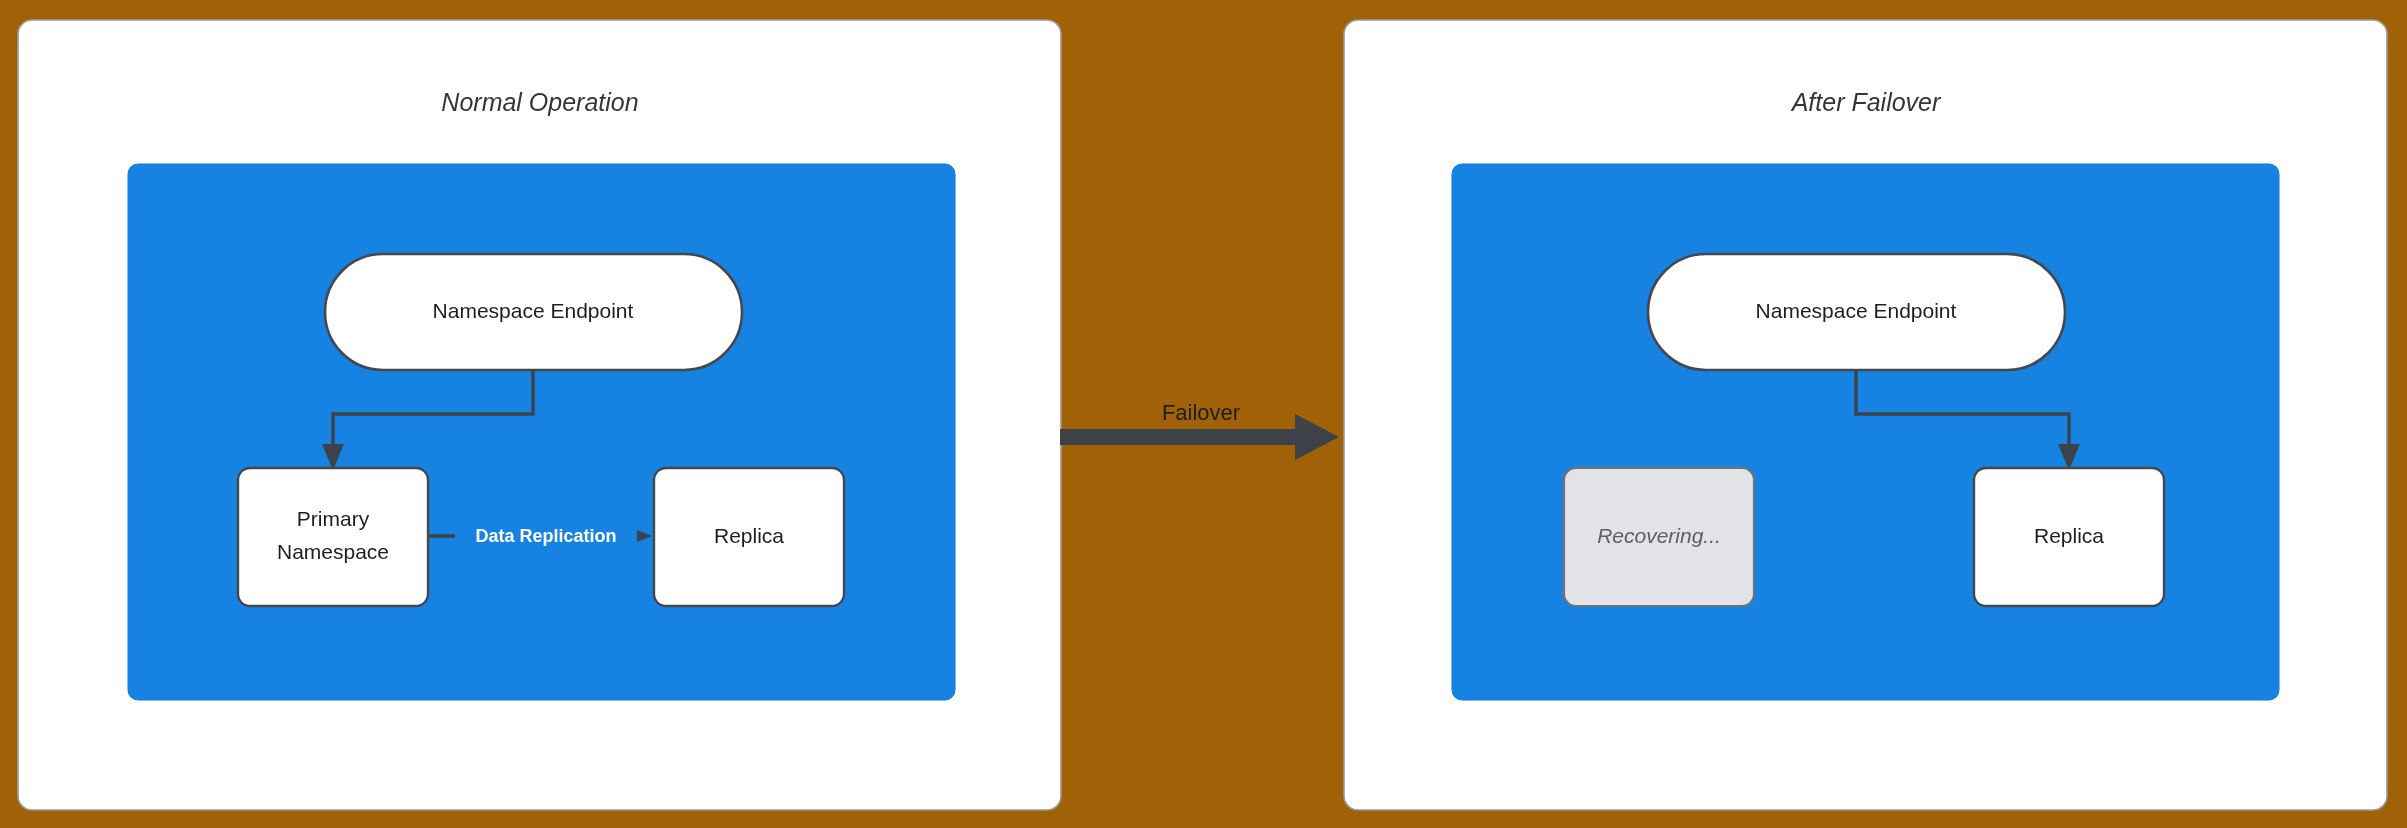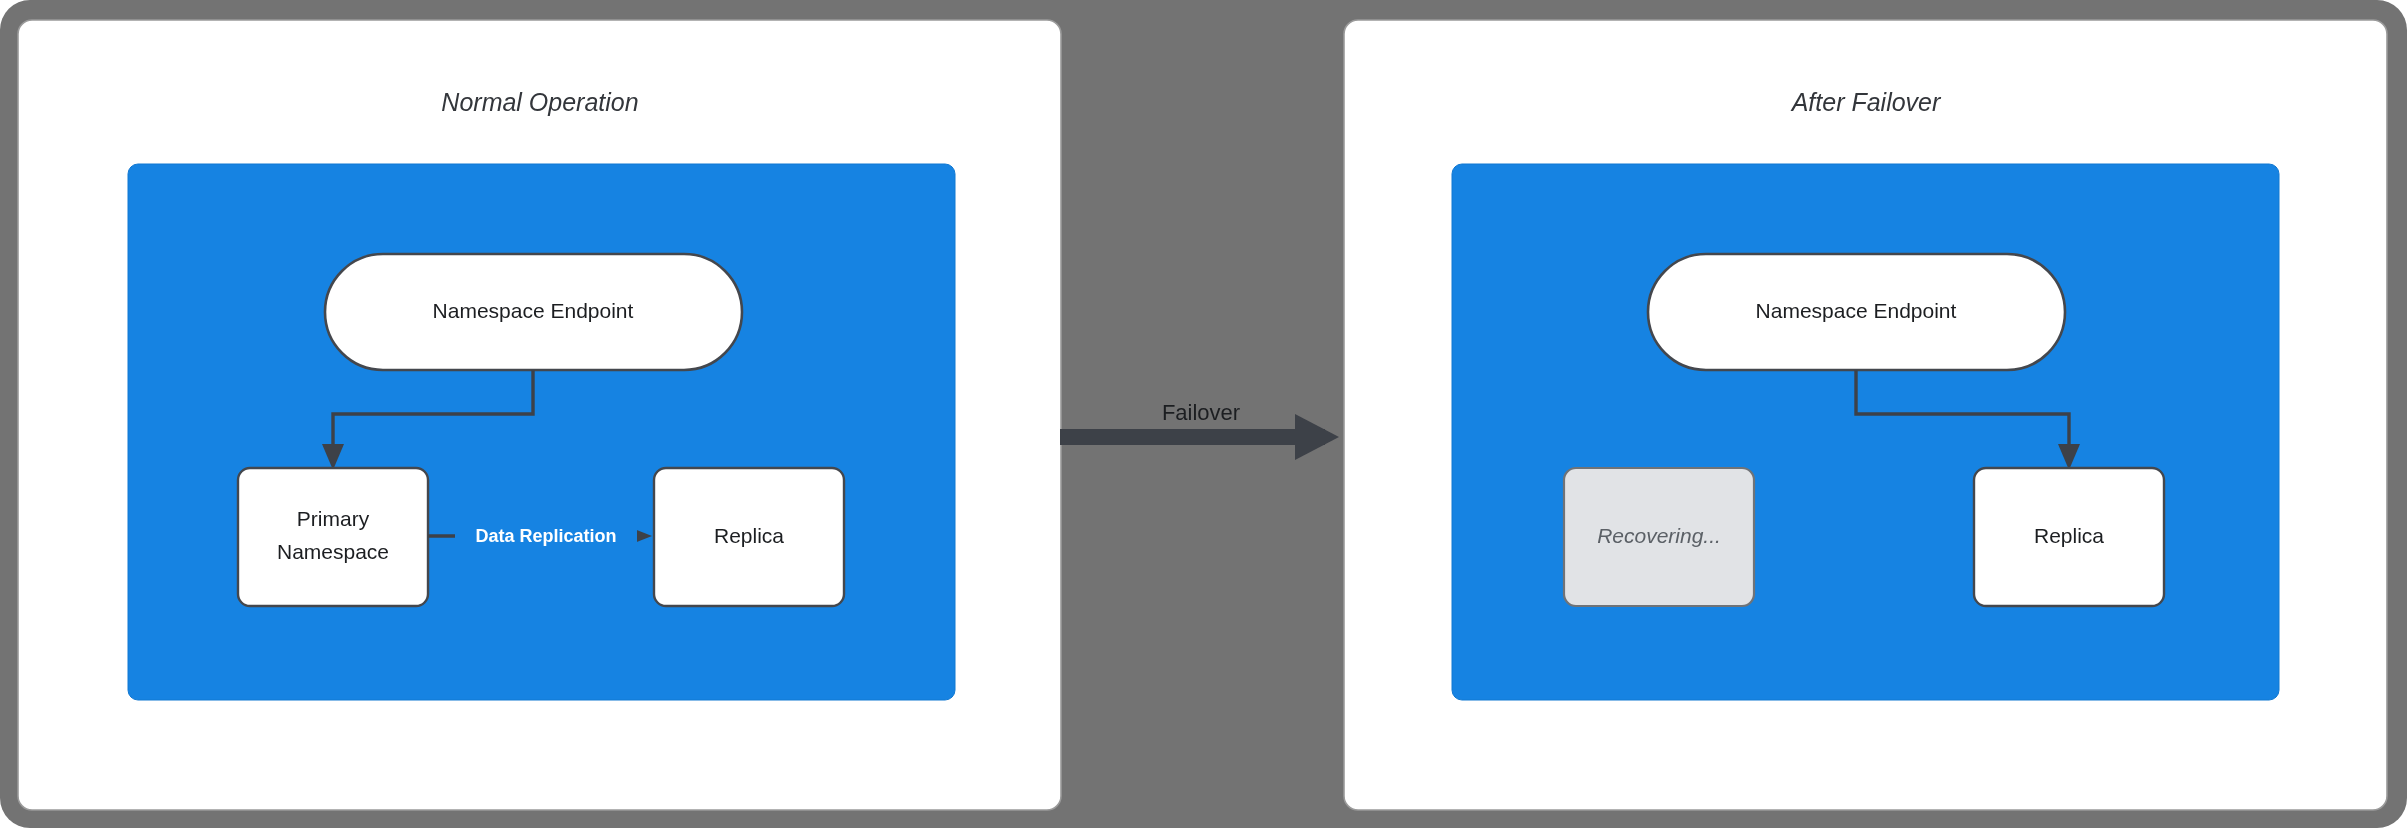--- a/index.html
+++ b/index.html
@@ -11,22 +11,21 @@
   body {
     width: 2407px;
     height: 828px;
     font-family: "Liberation Sans", sans-serif;
     overflow: hidden;
   }
   #stage {
     position: relative;
     width: 2407px;
     height: 828px;
-    background: #737373;
-    border-radius: 30px;
+    background: #a16207;
   }
   svg#diagram {
     display: block;
     width: 2407px;
     height: 828px;
   }
   .panel-frame {
     fill: #ffffff;
     stroke: #9a9a9a;
     stroke-width: 1.6;

